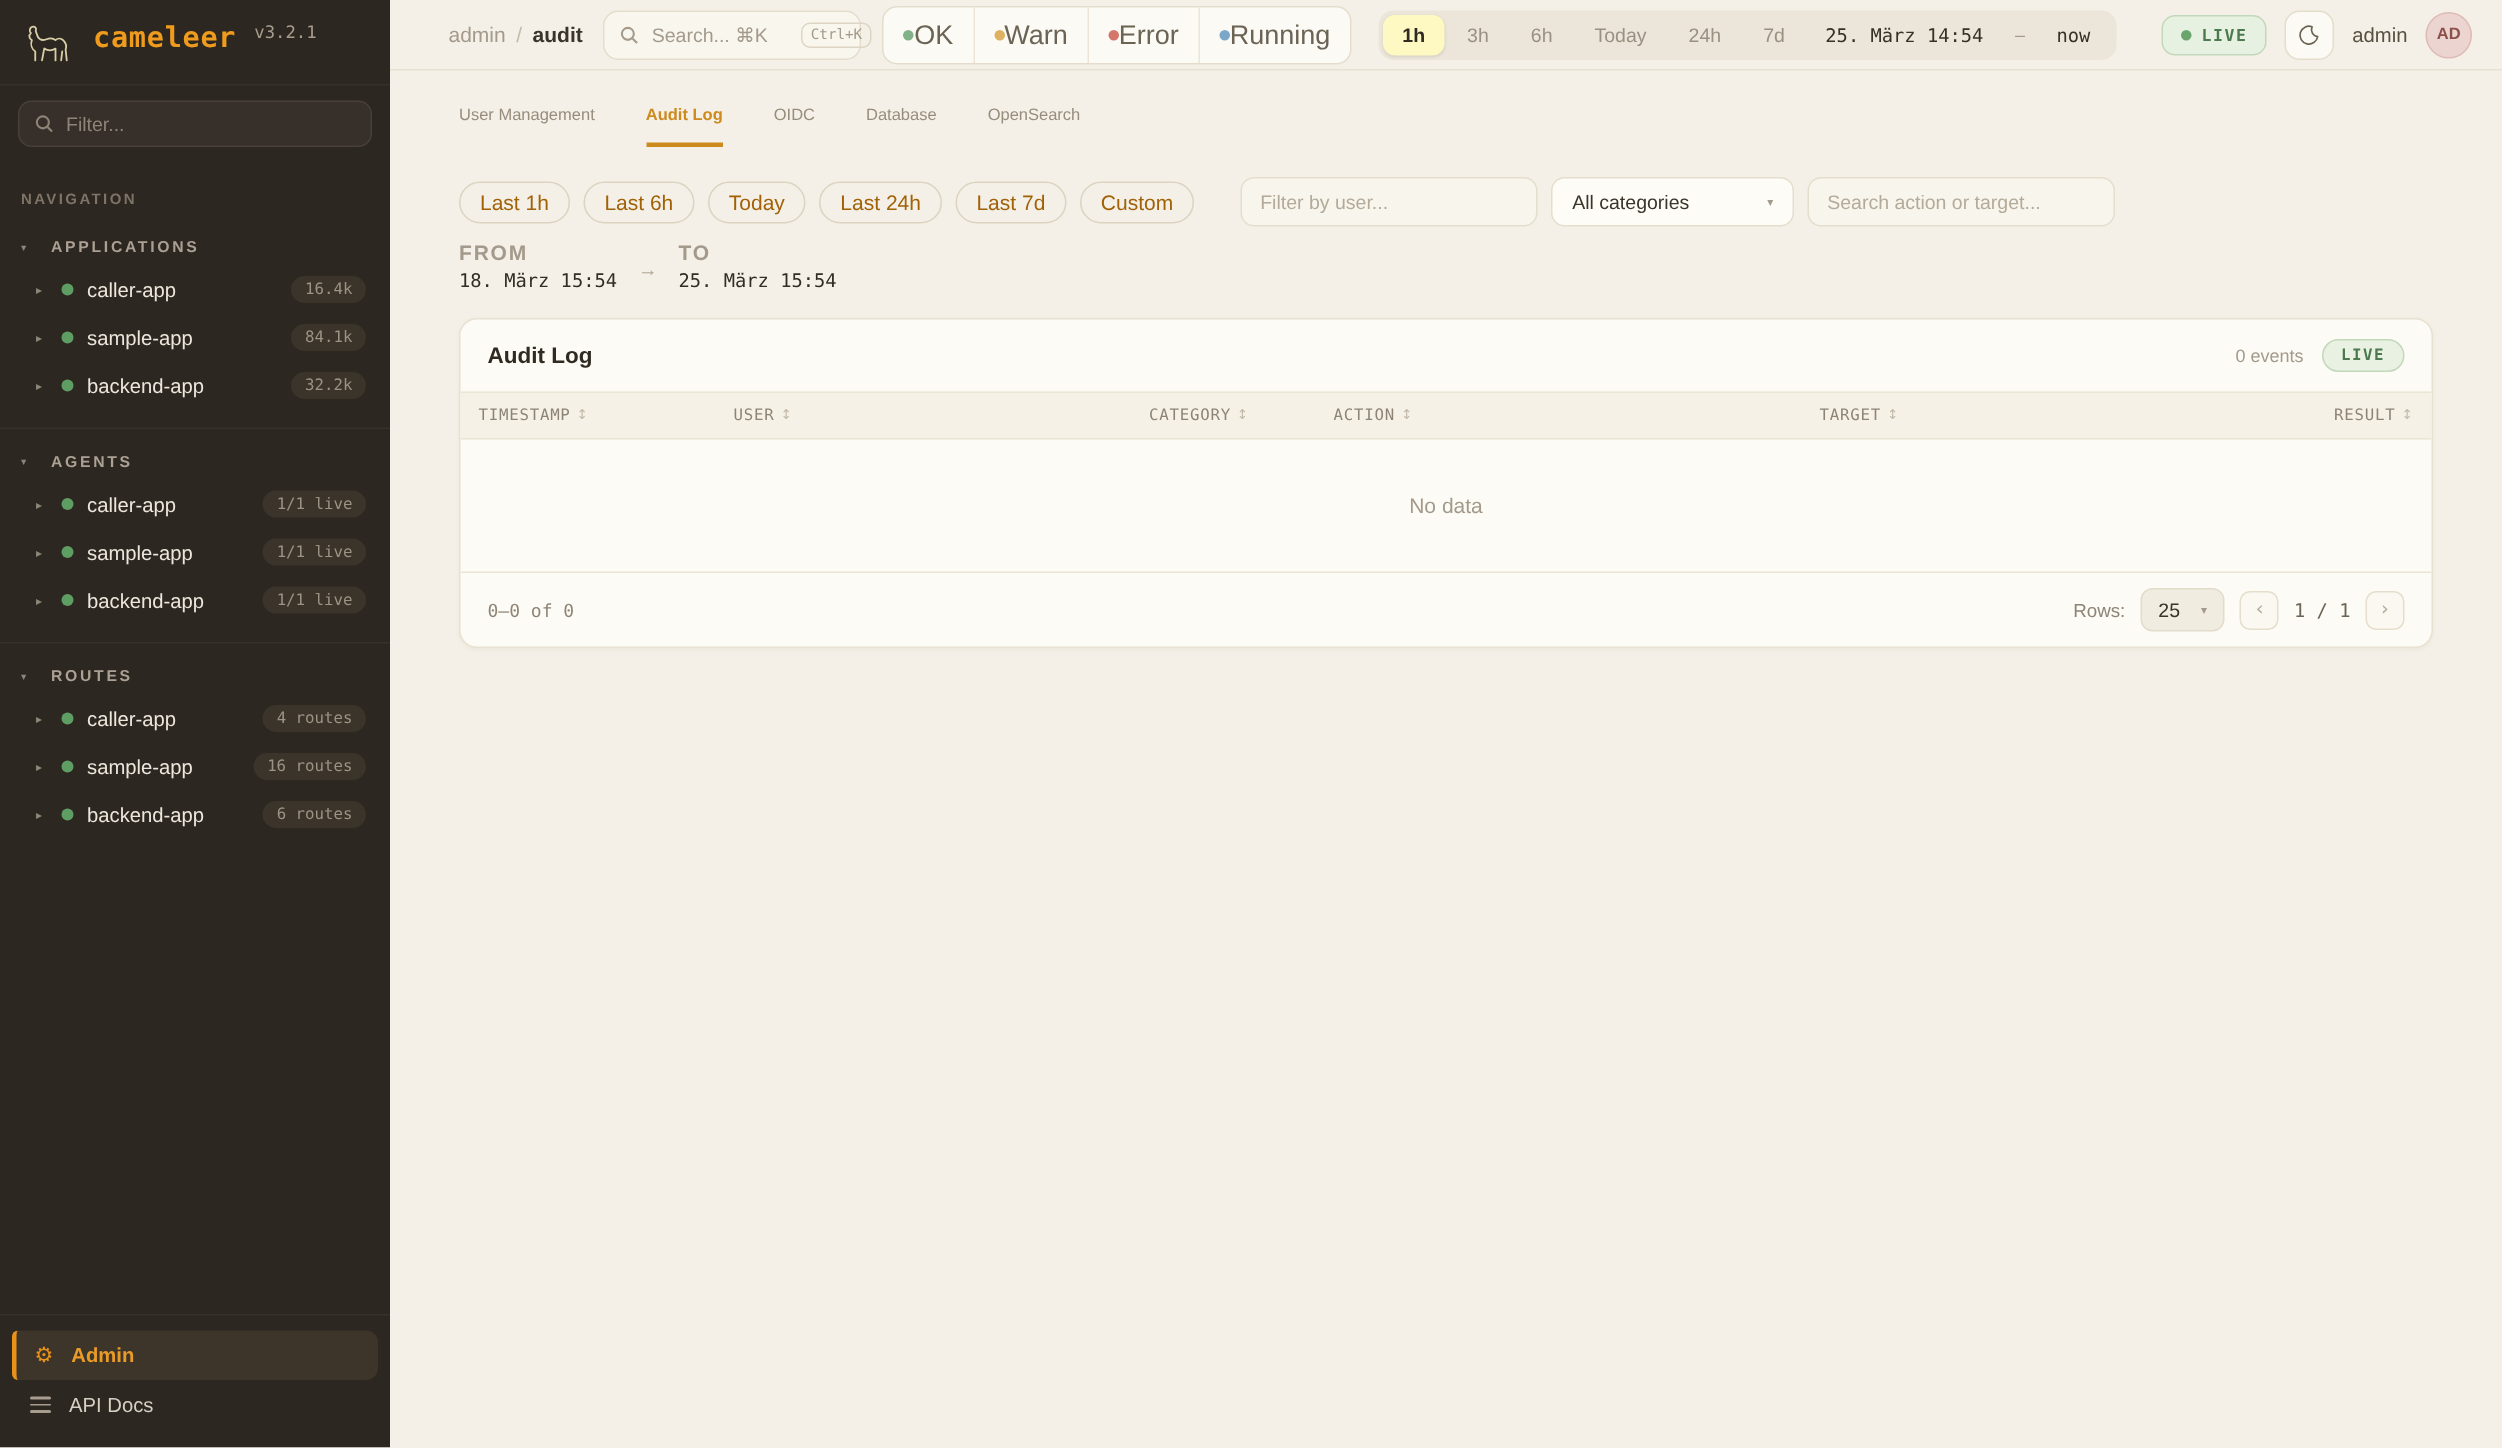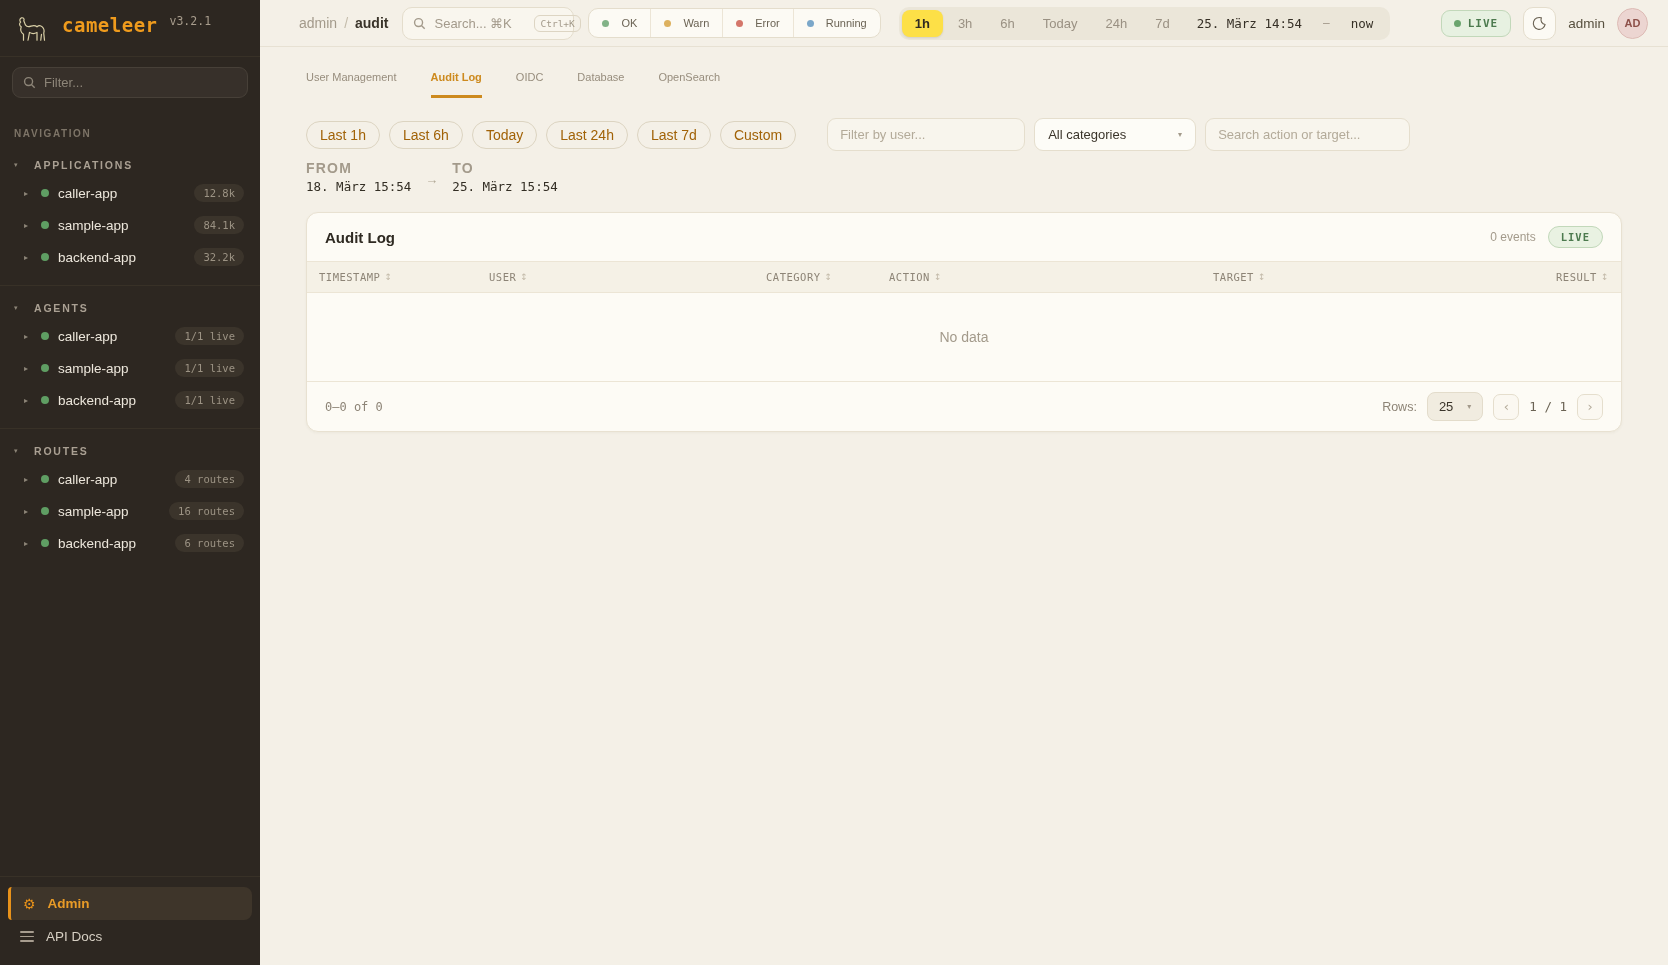--- a/index.html
+++ b/index.html
@@ -73,31 +73,31 @@
   .topsearch input { background:transparent; border:none; outline:none; width:92px; font-size:13px; font-family:"Liberation Sans",sans-serif; color:#6b6354; }
   .topsearch input::placeholder { color:#a39a8b; }
   .kbd {
     font-family:"DejaVu Sans Mono", monospace; font-size:9.5px; color:#a39a8b;
     border:1px solid #ddd5c3; border-radius:6px; padding:2px 5px; white-space:nowrap;
   }
   .status-group {
     display:flex; background:#fcfaf4; border:1px solid #e4ddcc; border-radius:10px; overflow:hidden;
   }
   .status-seg {
-    display:flex; align-items:center; gap:12px; padding:8px 13px; font-size:11px;
+    display:flex; align-items:center; gap:0; padding:8px 13px; font-size:18px;
     color:#6b6354; border-right:1px solid #ece5d6; cursor:pointer; white-space:nowrap;
   }
   .status-seg:last-child { border-right:none; }
   .sdot { width:7px; height:7px; border-radius:50%; }
   .time-control {
     display:flex; align-items:center; background:#ebe6d9; border-radius:10px;
     padding:3px; gap:2px; margin-left:4px;
   }
   .time-seg { padding:6px 13px; font-size:13px; color:#9a9183; border-radius:8px; cursor:pointer; white-space:nowrap; }
-  .time-seg.active { background:#fde047; color:#2f2a22; font-weight:bold; box-shadow:0 1px 2px rgba(60,50,30,.12); }
+  .time-seg.active { background:#fef9c3; color:#2f2a22; font-weight:bold; box-shadow:0 1px 2px rgba(60,50,30,.12); }
   .time-display { display:flex; align-items:center; gap:21px; padding:0 14px 0 12px; white-space:nowrap; }
   .time-val { font-family:"DejaVu Sans Mono", monospace; font-size:12.5px; color:#363026; }
   .time-dash { color:#a39a8b; font-size:12px; }
   .top-right { margin-left:auto; display:flex; align-items:center; gap:12px; }
   .live-badge {
     display:flex; align-items:center; gap:7px; background:#e7f1e1; border:1px solid #c2d8ba;
     border-radius:9px; padding:6px 12px;
   }
   .live-dot { width:7px; height:7px; border-radius:50%; background:#6aa56e; }
   .live-text { font-family:"DejaVu Sans Mono", monospace; font-size:11px; letter-spacing:1px; color:#4c7a4e; font-weight:bold; }
@@ -216,21 +216,21 @@
   <nav>
     <div class="nav-section">
       <div class="section-head">
         <span class="sec-caret">▾</span>
         <span class="sec-title">APPLICATIONS</span>
       </div>
       <div class="nav-item">
         <span class="item-caret">▸</span>
         <span class="dot"></span>
         <span class="item-label">caller-app</span>
-        <span class="item-badge mono">12.8k</span>
+        <span class="item-badge mono">16.4k</span>
       </div>
       <div class="nav-item">
         <span class="item-caret">▸</span>
         <span class="dot"></span>
         <span class="item-label">sample-app</span>
         <span class="item-badge mono">84.1k</span>
       </div>
       <div class="nav-item">
         <span class="item-caret">▸</span>
         <span class="dot"></span>

